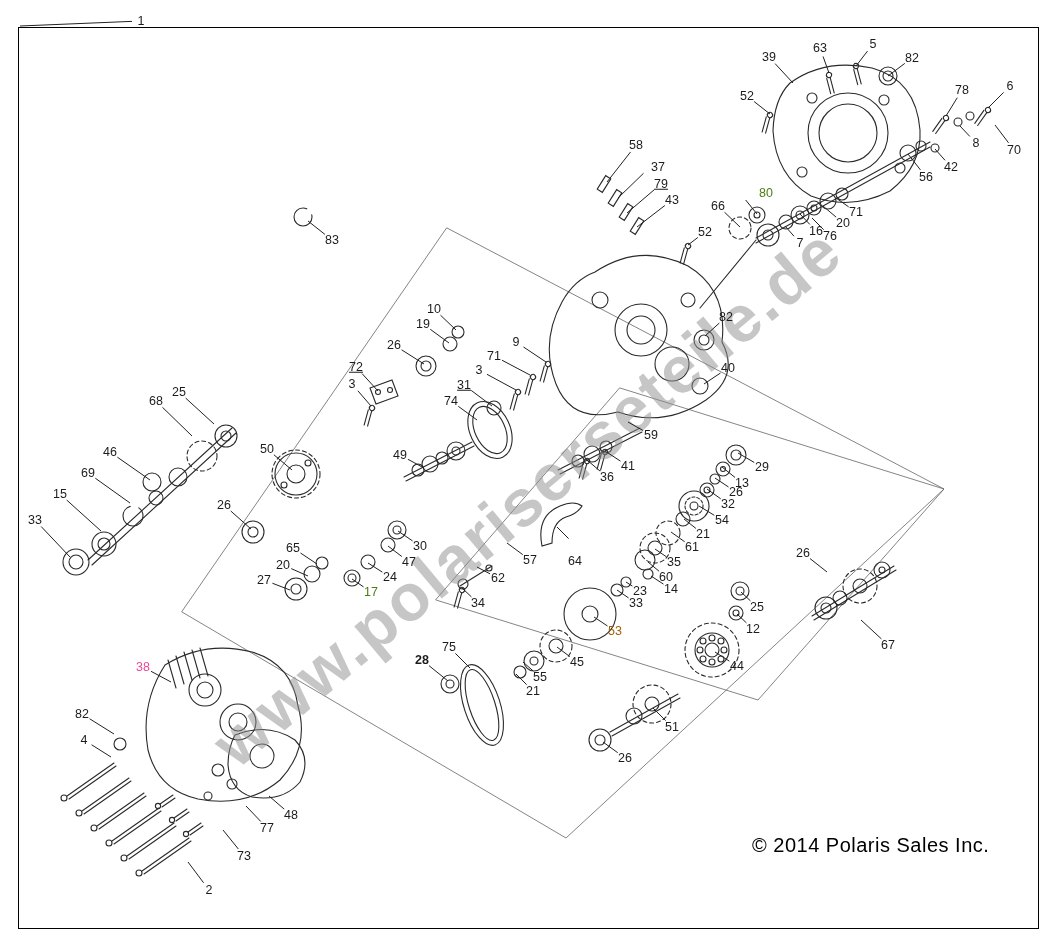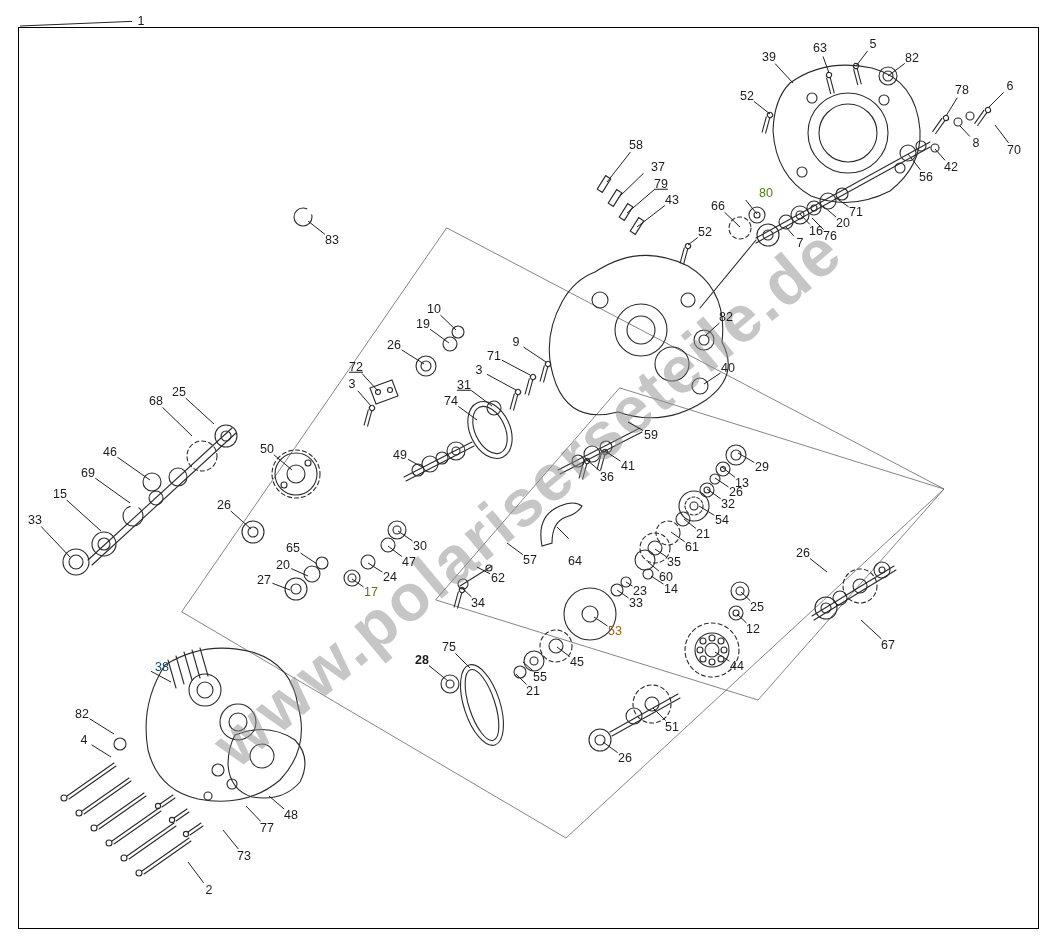--- a/index.html
+++ b/index.html
@@ -444,23 +444,24 @@
       <div class="callout" style="left: 498px; top: 578px; color: rgb(28, 28, 28);">62</div>
       <div class="callout" style="left: 478px; top: 603px; color: rgb(28, 28, 28);">34</div>
       <div class="callout" style="left: 422px; top: 660px; color: rgb(28, 28, 28); font-weight: bold;">28</div>
       <div class="callout" style="left: 449px; top: 647px; color: rgb(28, 28, 28);">75</div>
       <div class="callout" style="left: 577px; top: 662px; color: rgb(28, 28, 28);">45</div>
       <div class="callout" style="left: 540px; top: 677px; color: rgb(28, 28, 28);">55</div>
       <div class="callout" style="left: 533px; top: 691px; color: rgb(28, 28, 28);">21</div>
       <div class="callout" style="left: 737px; top: 666px; color: rgb(28, 28, 28);">44</div>
       <div class="callout" style="left: 672px; top: 727px; color: rgb(28, 28, 28);">51</div>
       <div class="callout" style="left: 625px; top: 758px; color: rgb(28, 28, 28);">26</div>
-      <div class="callout" style="left: 143px; top: 667px; color: #0c4a6e; margin-left: 19px;">38</div>
+      <div class="callout" style="left: 143px; top: 667px; color: #ec4899;">38</div>
       <div class="callout" style="left: 82px; top: 714px; color: rgb(28, 28, 28);">82</div>
       <div class="callout" style="left: 84px; top: 740px; color: rgb(28, 28, 28);">4</div>
       <div class="callout" style="left: 291px; top: 815px; color: rgb(28, 28, 28);">48</div>
       <div class="callout" style="left: 267px; top: 828px; color: rgb(28, 28, 28);">77</div>
       <div class="callout" style="left: 244px; top: 856px; color: rgb(28, 28, 28);">73</div>
       <div class="callout" style="left: 209px; top: 890px; color: rgb(28, 28, 28);">2</div>
     </div>
 
+  <div id="copyright">© 2014 Polaris Sales Inc.</div>
 
 </div>
 
 </body></html>

